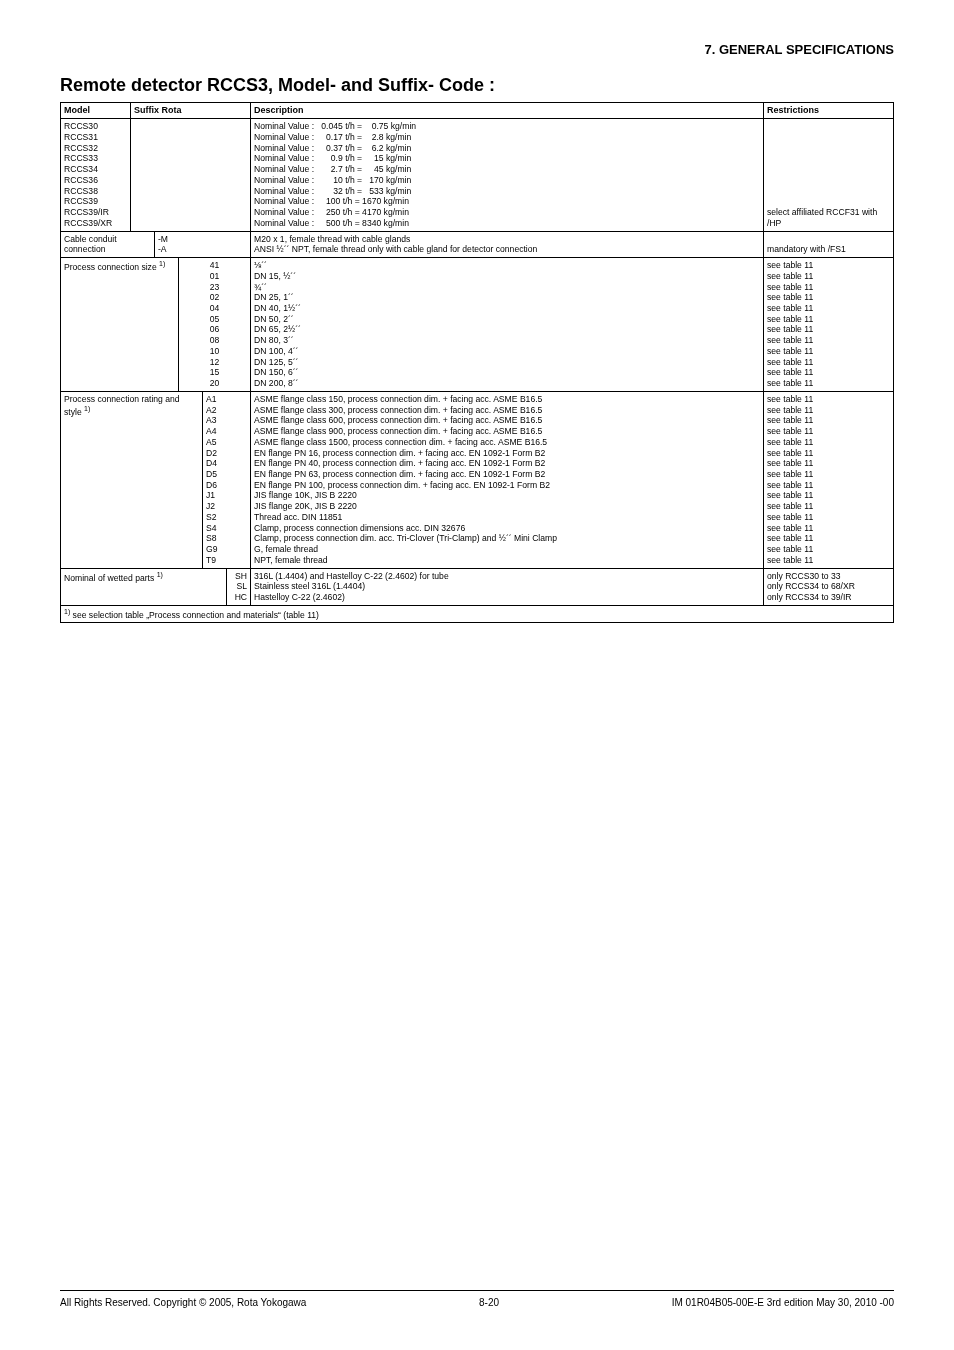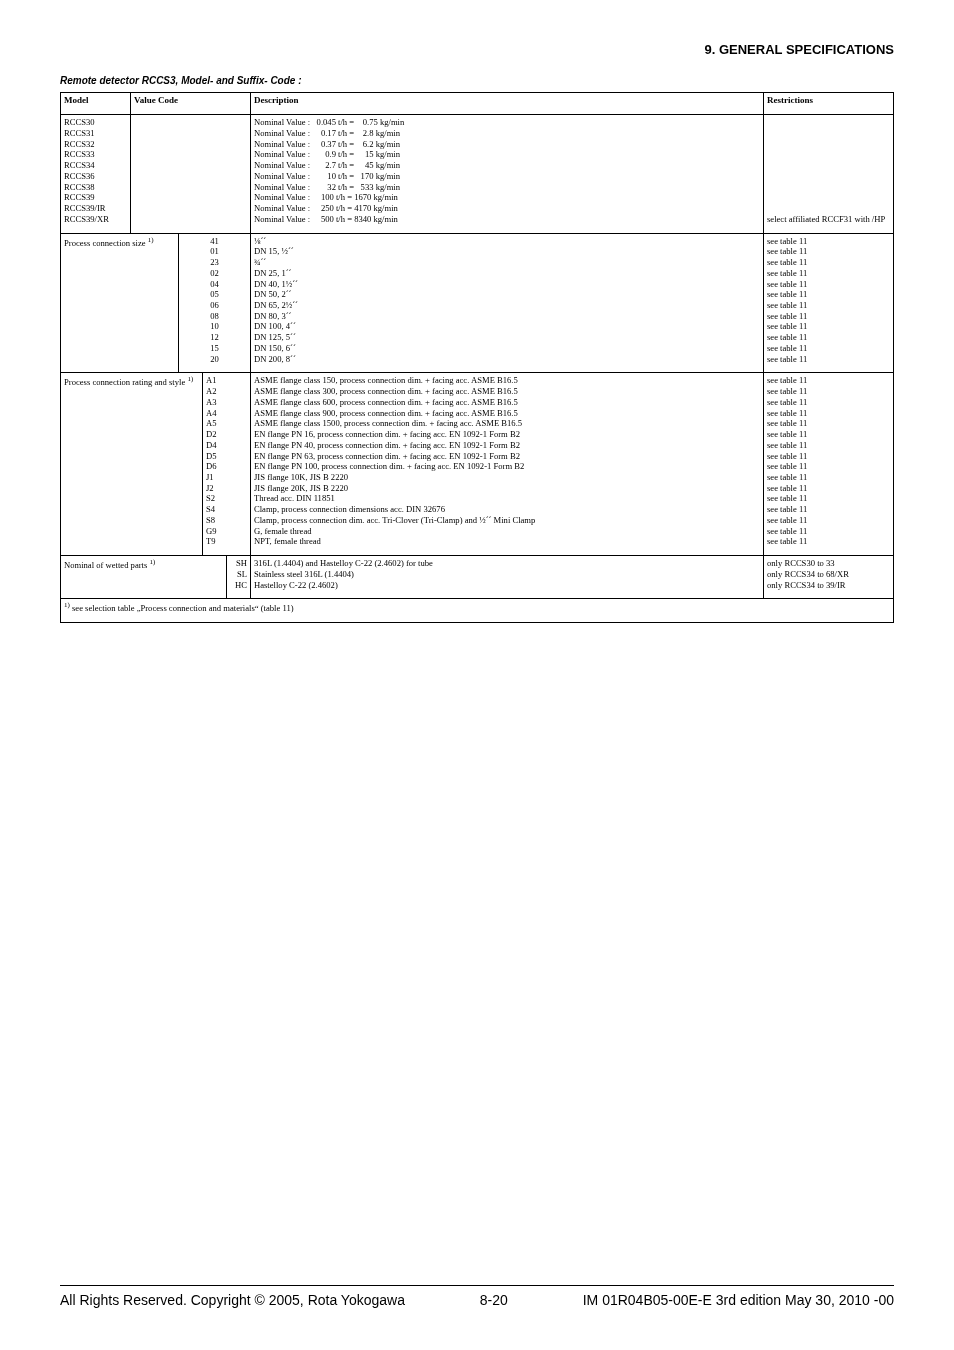--- a/index.html
+++ b/index.html
@@ -18,83 +18,81 @@
     box-sizing: border-box;
   }
   .section-header {
     text-align: right;
     font-weight: bold;
     font-size: 13px;
     margin-bottom: 18px;
   }
   .title {
     font-weight: bold;
-    font-size: 10px;
+    font-size: 18px;
     margin-bottom: 6px;
-    font-style: italic;
   }
   table.spec {
     border-collapse: collapse;
     width: 100%;
     table-layout: fixed;
   }
   table.spec th, table.spec td {
     border: 0.5px solid #000;
     font-size: 8.6px;
     line-height: 1.25;
-    padding: 2px 3px 8px 3px;
+    padding: 2px 3px 2px 3px;
     vertical-align: top;
     text-align: left;
     font-weight: normal;
-    font-family: Liberation Serif, serif;
   }
   table.spec th {
     font-weight: bold;
     font-size: 9px;
     vertical-align: middle;
   }
   .footer {
     position: absolute;
     bottom: 42px;
     left: 60px;
     right: 60px;
     border-top: 0.5px solid #000;
     padding-top: 6px;
-    font-size: 14px;
+    font-size: 10px;
     display: flex;
     justify-content: space-between;
     color: #000;
   }
   .footnote {
     font-size: 8.6px;
   }
   sup { font-size: 7px; }
 </style>
 </head>
 <body>
 
 <div class="page">
-  <div class="section-header">9.  GENERAL SPECIFICATIONS</div>
+  <div class="section-header">7.  GENERAL SPECIFICATIONS</div>
   <div class="title">Remote detector RCCS3, Model- and Suffix- Code :</div>
 
   <table class="spec">
     <colgroup>
       <col style="width:70px">
       <col style="width:24px">
       <col style="width:24px">
       <col style="width:24px">
       <col style="width:24px">
       <col style="width:24px">
       <col>
       <col style="width:130px">
     </colgroup>
     <tbody>
         <tr>
       <th>Model</th>
-      <th colspan="5">Value Code</th>
+      <th colspan="5">Suffix Rota</th>
       <th>Description</th>
       <th>Restrictions</th>
     </tr>
 
     <tr>
       <td style="white-space:pre;">RCCS30
 RCCS31
 RCCS32
 RCCS33
 RCCS34
@@ -110,20 +108,28 @@
 Nominal Value :       0.9 t/h =     15 kg/min
 Nominal Value :       2.7 t/h =     45 kg/min
 Nominal Value :        10 t/h =   170 kg/min
 Nominal Value :        32 t/h =   533 kg/min
 Nominal Value :     100 t/h = 1670 kg/min
 Nominal Value :     250 t/h = 4170 kg/min
 Nominal Value :     500 t/h = 8340 kg/min</td>
       <td style="vertical-align:bottom;">select affiliated RCCF31 with /HP</td>
     </tr>
 
+    <tr>
+      <td colspan="2">Cable conduit connection</td>
+      <td colspan="4" style="white-space:pre;">-M
+-A</td>
+      <td style="white-space:pre;">M20 x 1, female thread with cable glands
+ANSI ½´´ NPT, female thread only with cable gland for detector connection</td>
+      <td style="vertical-align:bottom;">mandatory with /FS1</td>
+    </tr>
 
     <tr>
       <td colspan="3">
         <span>Process connection size </span><sup>1)</sup>
       </td>
       <td colspan="3" style="white-space:pre;text-align:center;">41
 01
 23
 02
 04

